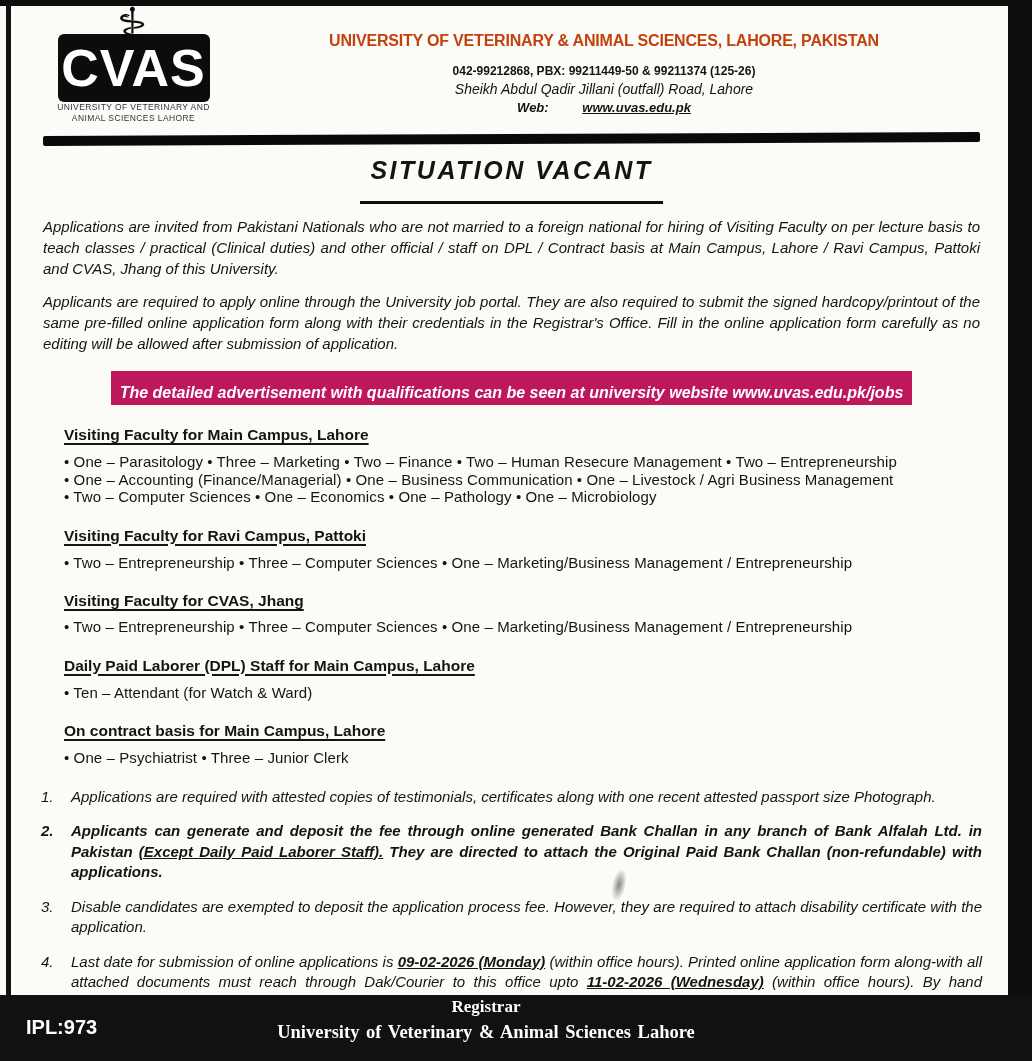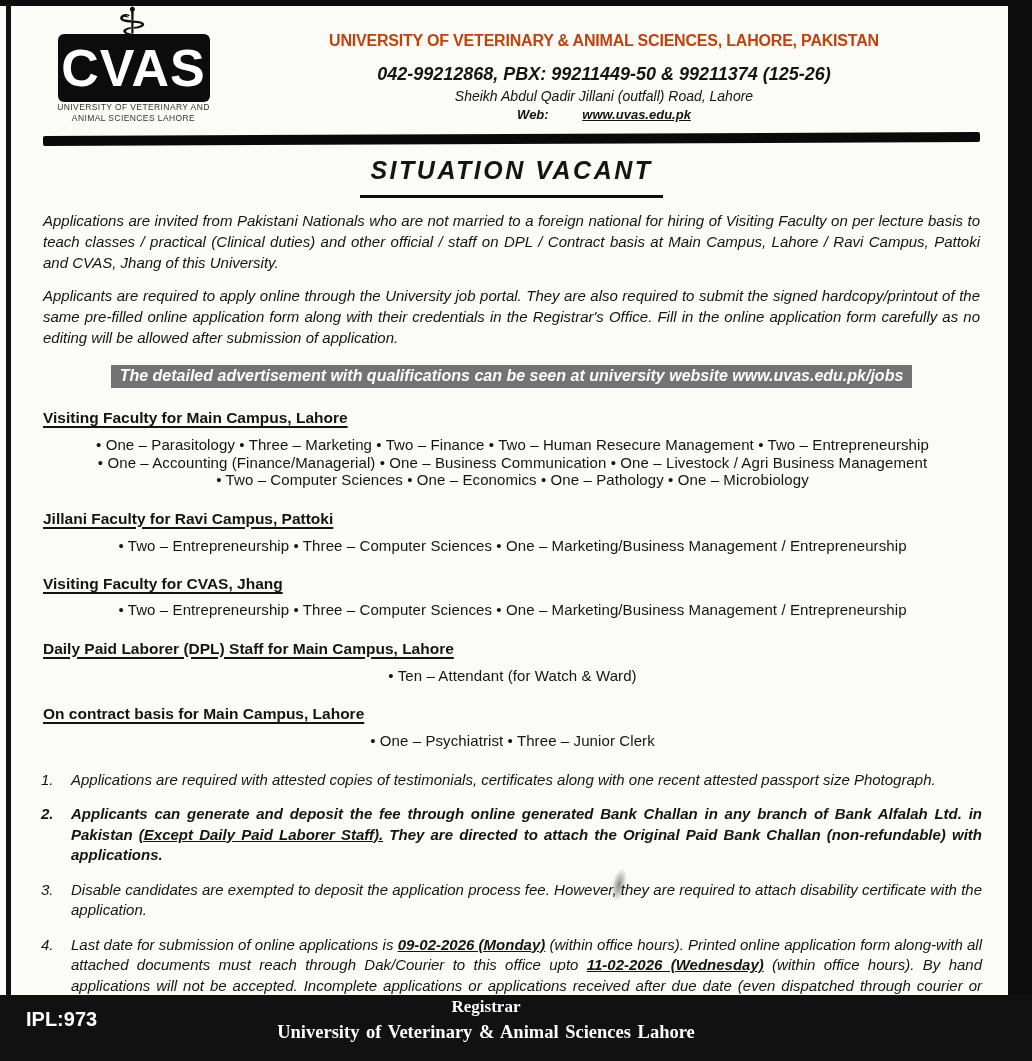--- a/index.html
+++ b/index.html
@@ -42,65 +42,65 @@
     color: #fff; font-size: 52px; font-weight: bold; letter-spacing: 1px;
     line-height: 60px; font-family: "Liberation Sans", sans-serif;
   }
   .caduceus-top {
     position: absolute; top: -34px; left: 50%; transform: translateX(-54%);
     font-size: 58px; line-height: 1; color: #0c0c0c; z-index: 0;
   }
   .logo-caption { font-size: 8.5px; letter-spacing: .4px; color: #333; line-height: 11px; }
   .masthead-text { flex: 1; text-align: center; padding-top: 12px; }
   .uni-title { font-size: 16px; font-weight: bold; letter-spacing: -0.2px; color: #c2410c; }
-  .phone   { margin-top: 14px; font-size: 18px; font-style: italic; font-weight: bold; }
+  .phone   { margin-top: 14px; font-size: 12px; font-weight: bold; }
   .address { margin-top: 3px;  font-size: 14px;   font-style: italic; }
   .webline { margin-top: 3px;  font-size: 13px;   font-style: italic; font-weight: bold; }
   .webline .url { text-decoration: underline; margin-left: 30px; }
 
   
   .divider-bar {
     height: 10px; background: #0a0a0a;
     margin: 10px 2px 12px 2px;
     transform: rotate(-0.25deg);
     border-radius: 2px;
   }
 
   
   .notice-title-row { text-align: center; margin: 6px 0 12px; }
   .notice-title {
     display: inline-block;
     font-size: 25px; font-weight: bold; font-style: italic;
     letter-spacing: 2.5px;
     border-bottom: 3.5px solid #0e0e0e;
-    padding: 0 10px 10px;
+    padding: 0 10px 16px;
   }
   .para {
     font-size: 15px; font-style: italic; line-height: 21px;
     text-align: justify; margin: 12px 2px 0;
   }
   .highlight-row { text-align: center; margin: 17px 0 10px; }
   .highlight-bar {
     display: inline-block;
-    background: #737373; color: #fff;
+    background: #be185d; color: #fff;
     font-size: 16px; font-weight: bold; font-style: italic;
-    padding: 2px 9px 3px;
+    padding: 13px 9px 3px;
   }
   .highlight-bar .hl-url { font-weight: bold; }
 
   
-  .section { margin-top: 21px; }
+  .section { margin-top: 21px; margin-left: 21px; }
   .section-heading {
     font-size: 15.5px; font-weight: bold;
     text-decoration: underline;
     text-decoration-thickness: 1.8px;
     text-underline-offset: 3px;
     margin-left: 2px;
   }
-  .section .lines { margin-top: 9px; margin-left: 2px; text-align: center; }
+  .section .lines { margin-top: 9px; margin-left: 2px; }
   .section .line { font-size: 15px; line-height: 17.5px; letter-spacing: .1px; }
   .section.tight .lines { margin-top: 8px; }
 
   
   .terms { margin-top: 20px; }
   .term { display: flex; margin-top: 14px; }
   .term .num { flex: 0 0 30px; font-size: 15px; font-style: italic; line-height: 20.5px; }
   .term .body { flex: 1; font-size: 15px; font-style: italic; line-height: 20.5px; text-align: justify; }
   .term.bold .num, .term.bold .body { font-weight: bold; }
   .u { text-decoration: underline; }
@@ -111,21 +111,21 @@
     background: radial-gradient(ellipse at center, rgba(40,40,40,.55), rgba(40,40,40,0) 70%);
     transform: rotate(12deg);
   }
 
   
   .footer-bar {
     position: absolute; left: 0; right: 0; bottom: 0; height: 66px;
     background: #111; color: #fff;
   }
   .footer-ipl {
-    position: absolute; left: 26px; bottom: 30px;
+    position: absolute; left: 26px; bottom: 22px;
     font-size: 20px; font-weight: bold; font-family: "Liberation Sans", sans-serif;
   }
   .footer-signoff {
     position: absolute; left: 0; right: 60px; top: 0;
     text-align: center; font-family: "Liberation Serif", serif; font-weight: bold;
   }
   .footer-signoff .line1 { font-size: 17px; line-height: 24px; }
   .footer-signoff .line2 { font-size: 18.5px; line-height: 26px; word-spacing: 2px; }
 </style>
 </head>
@@ -177,21 +177,21 @@
     <div class="section">
       <div class="section-heading">Visiting Faculty for Main Campus, Lahore</div>
       <div class="lines">
         <div class="line">• One – Parasitology • Three – Marketing • Two – Finance • Two – Human Resecure Management • Two – Entrepreneurship</div>
         <div class="line">• One – Accounting (Finance/Managerial) • One – Business Communication • One – Livestock / Agri Business Management</div>
         <div class="line">• Two – Computer Sciences • One – Economics • One – Pathology • One – Microbiology</div>
       </div>
     </div>
 
     <div class="section">
-      <div class="section-heading">Jillani Faculty for Ravi Campus, Pattoki</div>
+      <div class="section-heading">Visiting Faculty for Ravi Campus, Pattoki</div>
       <div class="lines">
         <div class="line">• Two – Entrepreneurship • Three – Computer Sciences • One – Marketing/Business Management / Entrepreneurship</div>
       </div>
     </div>
 
     <div class="section tight">
       <div class="section-heading">Visiting Faculty for CVAS, Jhang</div>
       <div class="lines">
         <div class="line">• Two – Entrepreneurship • Three – Computer Sciences • One – Marketing/Business Management / Entrepreneurship</div>
       </div>

